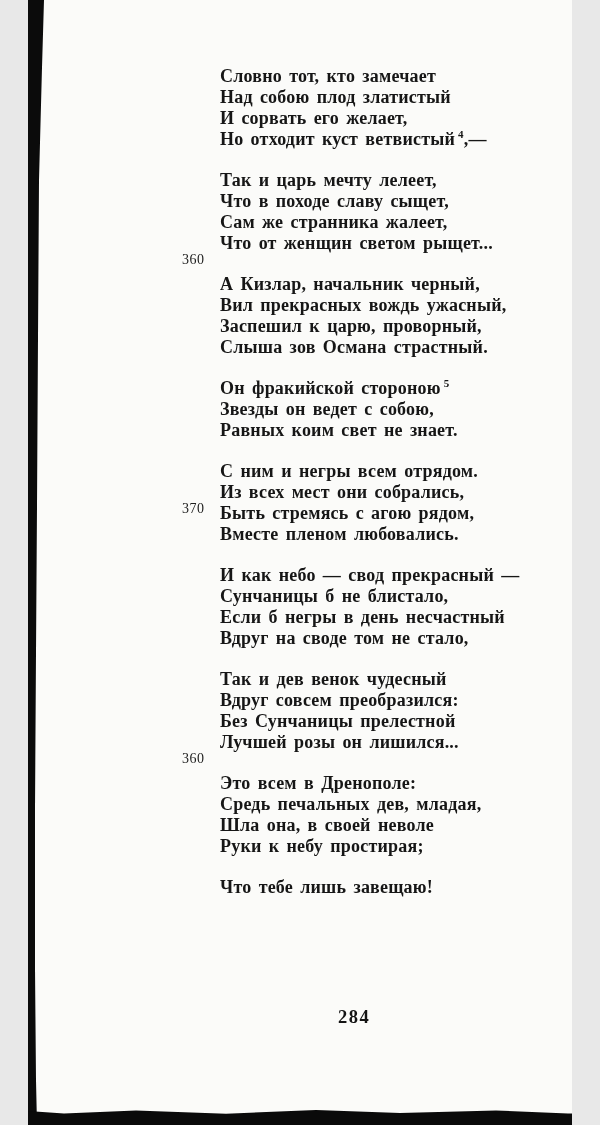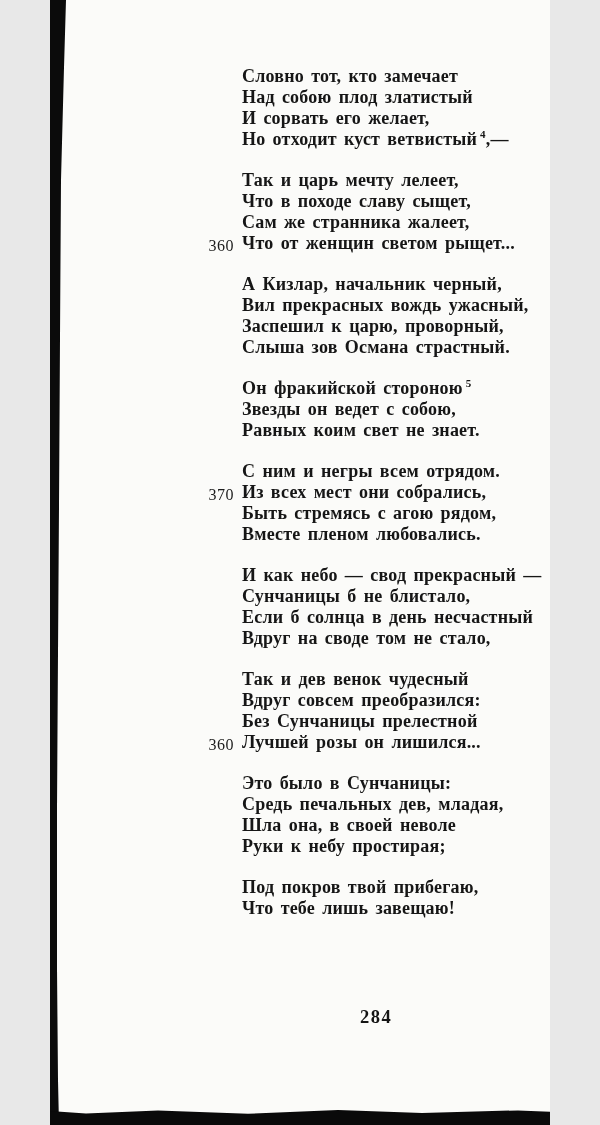--- a/index.html
+++ b/index.html
@@ -1,17 +1,17 @@
 <!DOCTYPE html>
 <html><head>
 <meta charset="utf-8">
 <style>
   html,body{margin:0;padding:0;background:#e8e8e8;}
   .page{
-    position:relative;width:500px;height:1125px;margin:0 auto;
+    position:relative;width:544px;height:1125px;margin:0 auto;
     background:#fbfbf9;overflow:hidden;
     font-family:"Liberation Serif","DejaVu Serif",serif;color:#161616;
   }
   
   .gutter{
     position:absolute;left:0;top:0;width:22px;height:1125px;background:#0b0b0b;
     clip-path:polygon(0 0,16px 0,14px 6%,11px 16%,10px 30%,9px 45%,8px 58%,7px 72%,7px 86%,8px 96%,9px 100%,0 100%);
     filter:drop-shadow(1.5px 0 0 #9a9a9a);
   }
   
@@ -24,22 +24,22 @@
   .speck.s2{left:577px;top:1100px;width:3px;height:3px;opacity:.6;}
 
   .poem{
     position:absolute;left:192px;top:66px;
     font-size:18px;line-height:21px;font-weight:700;
     letter-spacing:.2px;word-spacing:.14em;white-space:nowrap;
   }
   .stanza{margin:0 0 20px 0;}
   .line{position:relative;height:21px;}
   .lineno{
-    position:absolute;left:-38px;top:2px;width:30px;text-align:right;
-    font-size:16px;font-weight:400;letter-spacing:.5px;word-spacing:0;color:#1d1d1d;
+    position:absolute;left:-38px;top:16px;width:30px;text-align:left;
+    font-size:14px;font-weight:400;letter-spacing:.5px;word-spacing:0;color:#1d1d1d;
   }
   sup.fn{font-size:11px;font-weight:700;line-height:0;margin-left:3px;}
   .pageno{
     position:absolute;top:1007px;left:192px;width:268px;text-align:center;
     font-size:18.5px;font-weight:700;letter-spacing:1.5px;color:#141414;
   }
 </style>
 </head>
 <body>
 
@@ -75,35 +75,34 @@
       </div>
       <div class="stanza">
         <div class="line"><span>С ним и негры всем отрядом.</span></div>
         <div class="line"><span class="lineno">370</span><span>Из всех мест они собрались,</span></div>
         <div class="line"><span>Быть стремясь с агою рядом,</span></div>
         <div class="line"><span>Вместе пленом любовались.</span></div>
       </div>
       <div class="stanza">
         <div class="line"><span>И как небо — свод прекрасный —</span></div>
         <div class="line"><span>Сунчаницы б не блистало,</span></div>
-        <div class="line"><span>Если б солнца в день несчастный</span></div>
+        <div class="line"><span>Если б негры в день несчастный</span></div>
         <div class="line"><span>Вдруг на своде том не стало,</span></div>
       </div>
       <div class="stanza">
         <div class="line"><span>Так и дев венок чудесный</span></div>
         <div class="line"><span>Вдруг совсем преобразился:</span></div>
         <div class="line"><span>Без Сунчаницы прелестной</span></div>
         <div class="line"><span class="lineno">360</span><span>Лучшей розы он лишился...</span></div>
       </div>
       <div class="stanza">
-        <div class="line"><span>Это было в Сунчаницы:</span></div>
+        <div class="line"><span>Это всем в Дренополе:</span></div>
         <div class="line"><span>Средь печальных дев, младая,</span></div>
         <div class="line"><span>Шла она, в своей неволе</span></div>
         <div class="line"><span>Руки к небу простирая;</span></div>
       </div>
       <div class="stanza">
-        <div class="line"><span>Под покров твой прибегаю,</span></div>
         <div class="line"><span>Что тебе лишь завещаю!</span></div>
       </div>
     </div>
 
   <div class="pageno">284</div>
 </div>
 
 </body></html>

